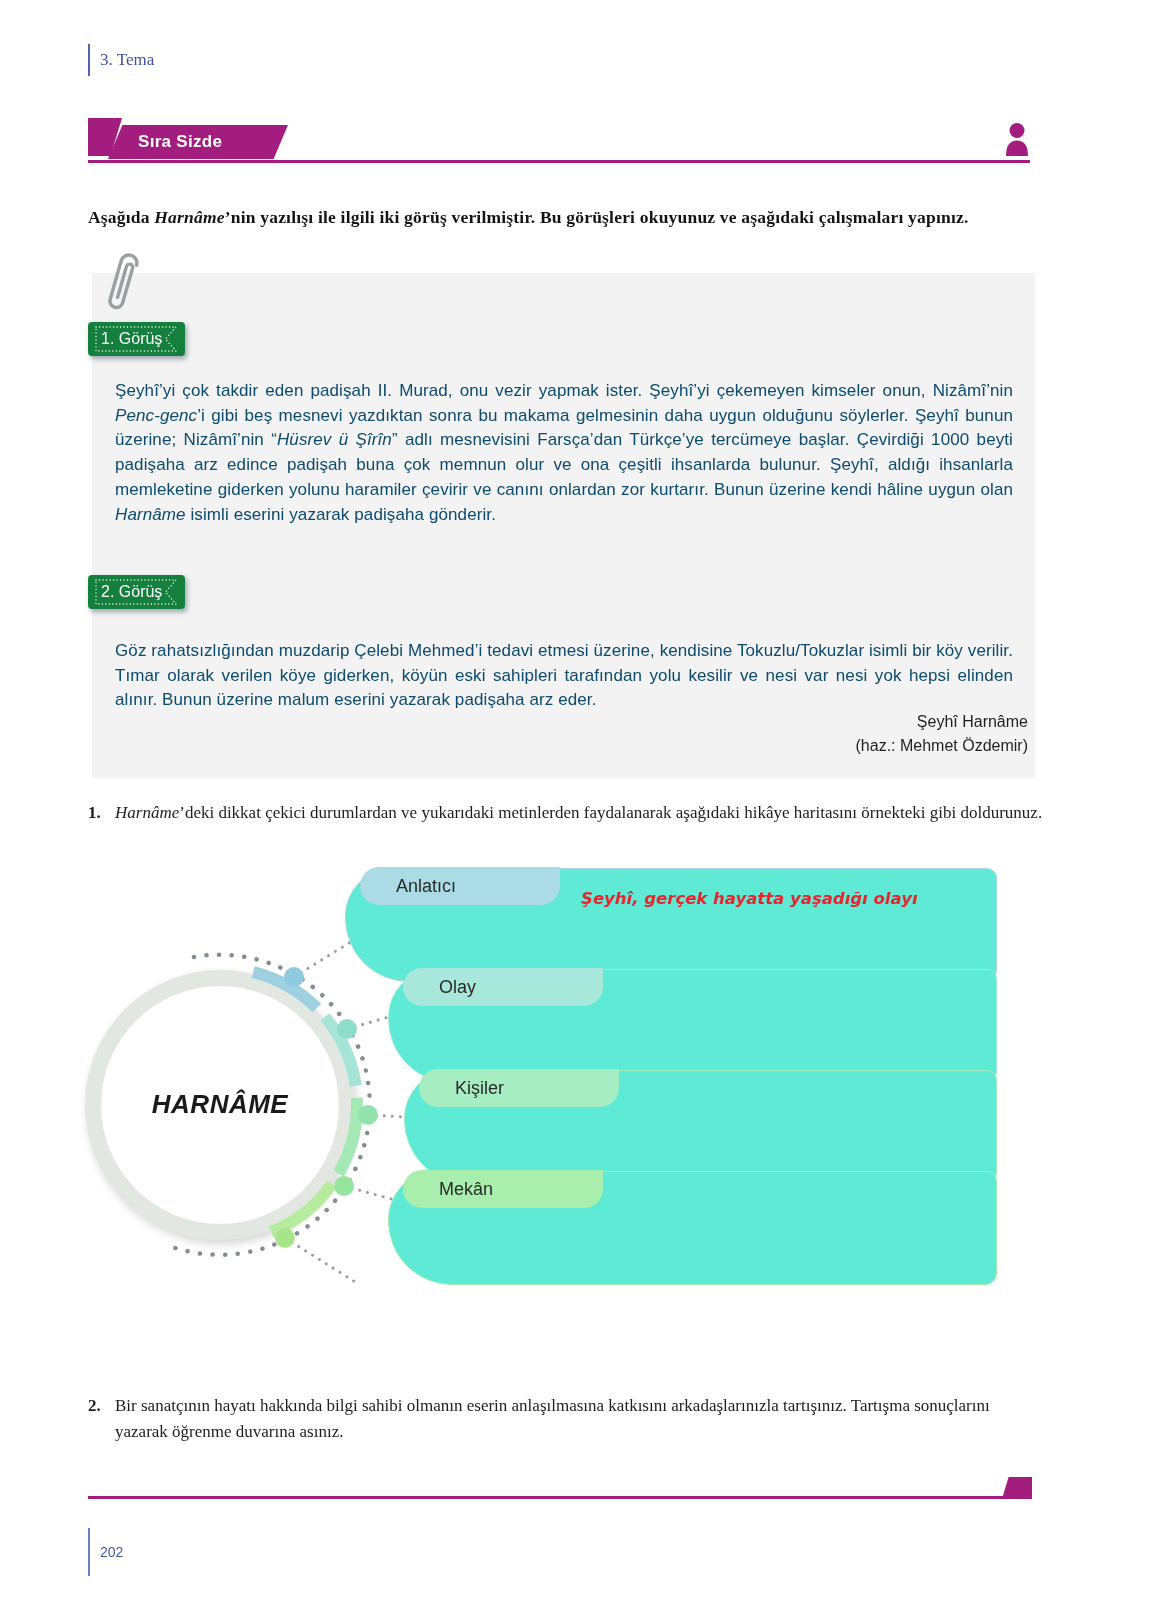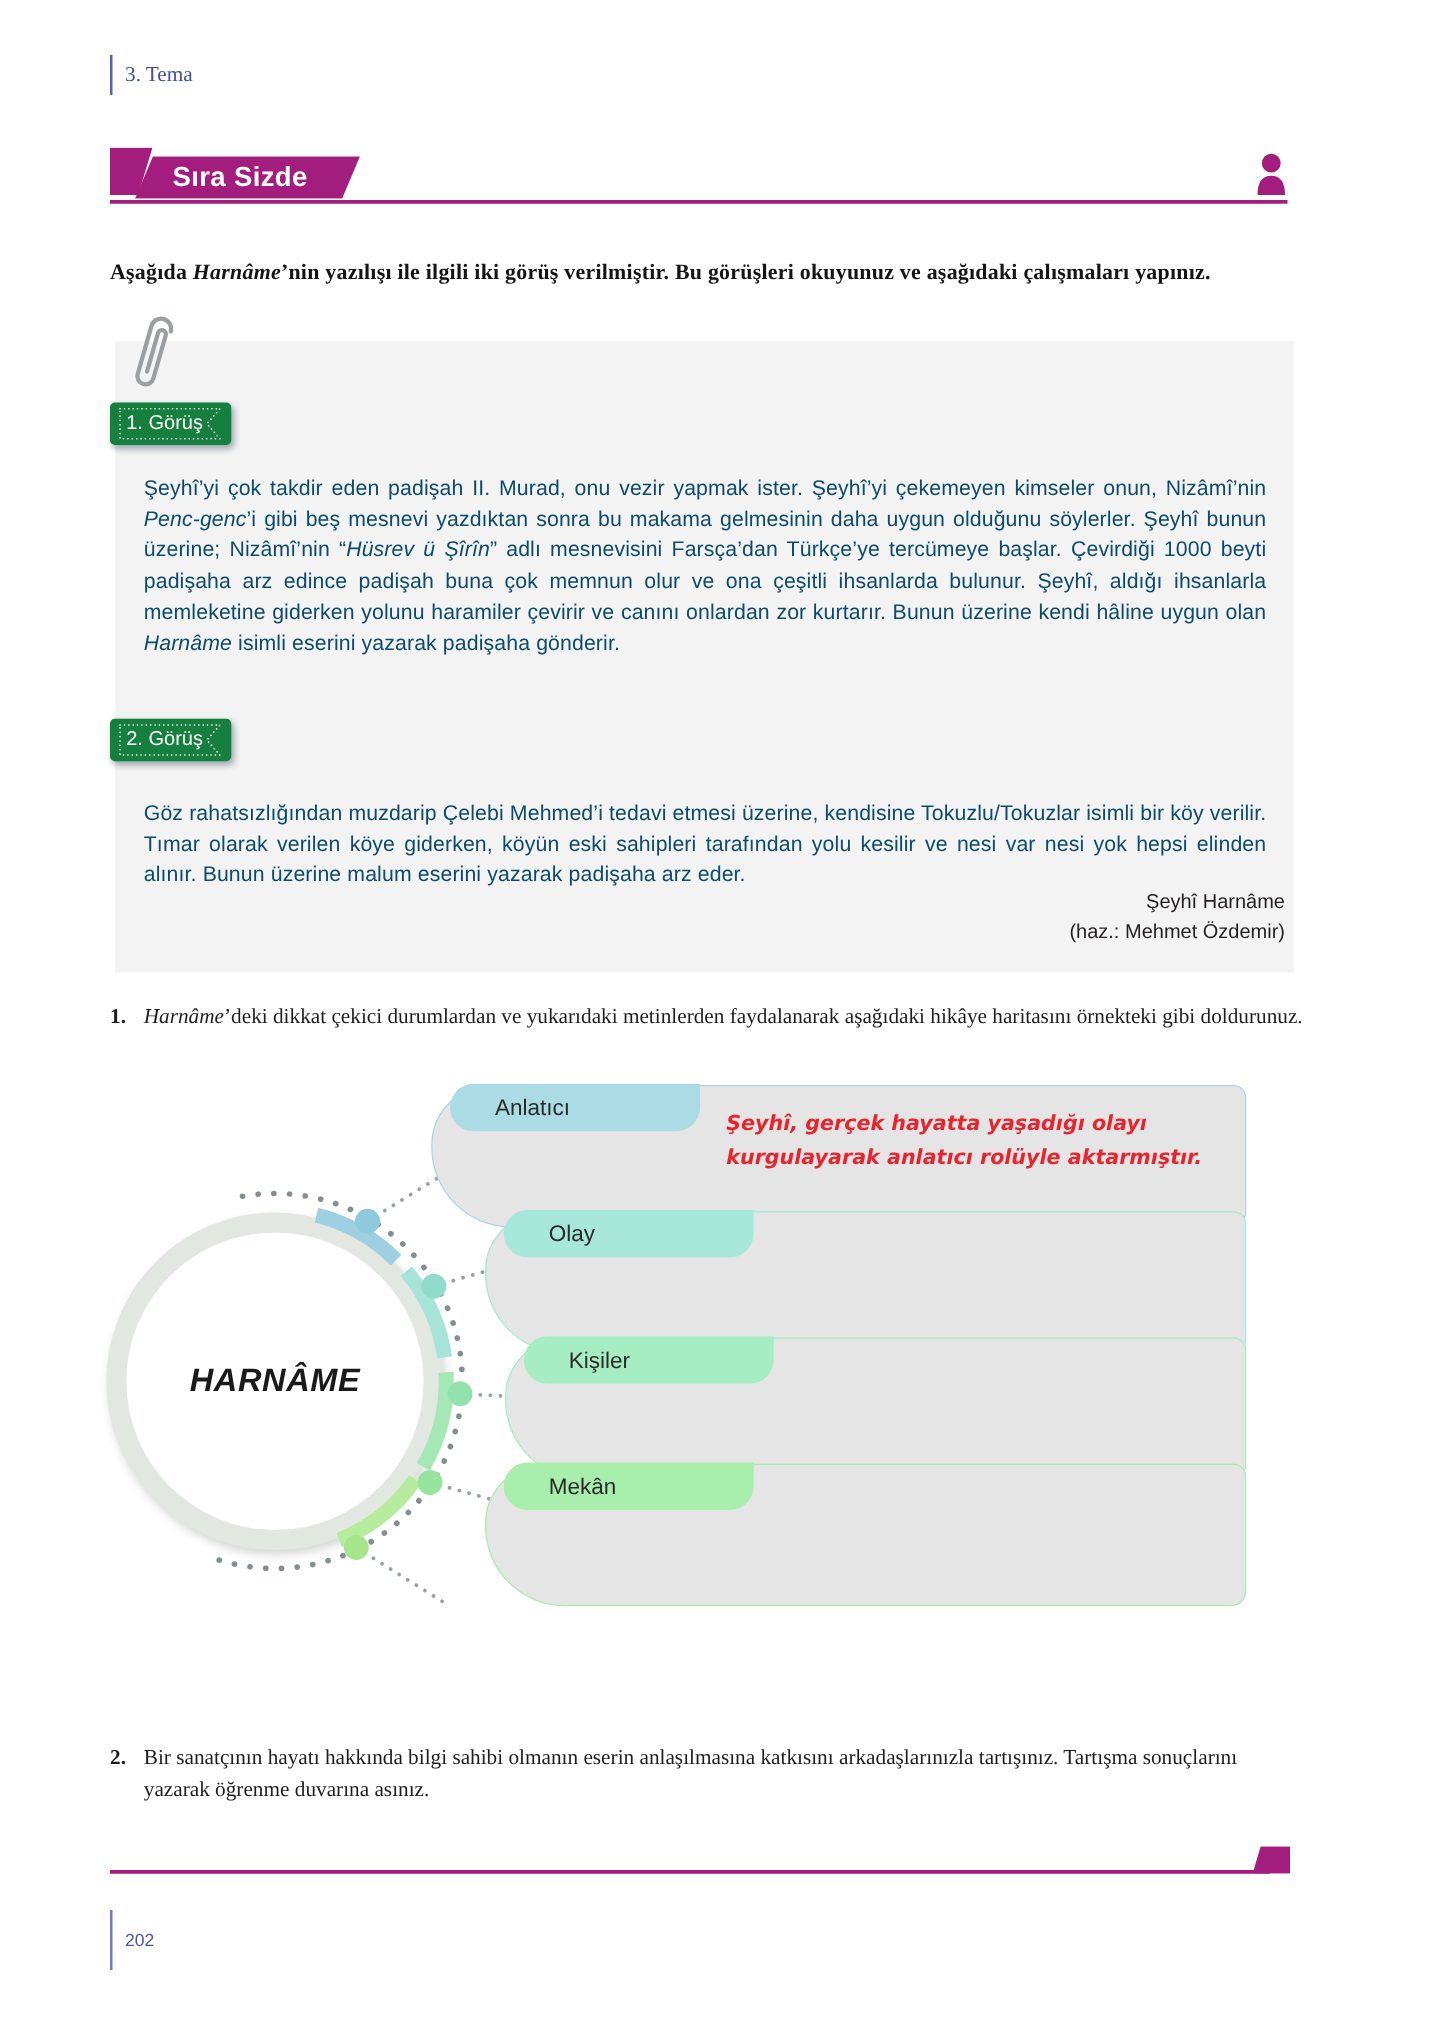--- a/index.html
+++ b/index.html
@@ -10,21 +10,21 @@
   .tema{position:absolute;left:88px;top:44px;height:32px;border-left:2px solid #5262b4;
         padding-left:10px;display:flex;align-items:center;
         font-family:"Liberation Serif",serif;font-size:17px;color:#41509f;}
 
   
   .banner-square{position:absolute;left:88px;top:118px;width:34px;height:38px;background:#a21d7e;
         clip-path:polygon(0 0,100% 0,66% 100%,0 100%);}
   .banner-main{position:absolute;left:108px;top:125px;width:180px;height:34px;background:#a21d7e;
         clip-path:polygon(8% 0,100% 0,92% 100%,0 100%);
         display:flex;align-items:center;padding-left:30px;box-sizing:border-box;
-        color:#fff;font-weight:700;font-size:22px;letter-spacing:.3px;}
+        color:#fff;font-weight:700;font-size:17px;letter-spacing:.3px;}
   .banner-rule{position:absolute;left:88px;top:160px;width:942px;height:3px;background:#a21d7e;}
   .person-icon{position:absolute;left:1003px;top:122px;width:28px;height:37px;}
 
   
   .intro{position:absolute;left:88px;top:186px;width:952px;
         font-family:Liberation Serif, serif;font-weight:700;font-size:17.5px;line-height:26px;
         color:#141414;text-align:justify;letter-spacing:.2px;}
   .it{font-style:italic;}
 
   
@@ -50,21 +50,21 @@
         font-size:17px;line-height:26px;color:#1d1d1d;padding-left:27px;box-sizing:border-box;}
   .task .num{position:absolute;left:0;top:0;font-weight:700;}
   .task1{top:800px;}
   .task2{top:1393px;}
 
   
   .diagram{position:absolute;left:0;top:860px;width:1152px;height:520px;}
   .diagram-svg{position:absolute;left:40px;top:60px;width:380px;height:420px;}
   .harname{position:absolute;left:120px;top:229px;width:200px;text-align:center;
         font-style:italic;font-weight:700;font-size:26px;letter-spacing:.5px;color:#1a1a1a;}
-  .drow{position:absolute;height:114px;background:#e5e5e5;border:1.6px solid #ccc;
+  .drow{position:absolute;height:114px;background:#5eead4;border:1.6px solid #ccc;
         border-radius:48px 10px 12px 64px;box-sizing:border-box;}
   .pill{position:absolute;left:14px;top:-2px;width:200px;height:38px;
         border-radius:26px 0 26px 26px;display:flex;align-items:center;
         padding-left:36px;box-sizing:border-box;font-size:18px;color:#2a2a2a;}
   .row1{left:345px;top:8px;width:652px;border-color:#aad6e4;}
   .row1 .pill{background:#abdce6;}
   .row2{left:388px;top:109px;width:609px;border-color:#a6e6d8;}
   .row2 .pill{background:#a8e8da;}
   .row3{left:404px;top:210px;width:593px;border-color:#a4ecc0;}
   .row3 .pill{background:#a6eec2;}
@@ -175,21 +175,20 @@
     </svg>
 
     <div class="harname">HARNÂME</div>
 
     <div class="drow row1">
       <div class="pill">
         <span>Anlatıcı</span>
       </div>
       <div class="note">
         <span>Şeyhî, gerçek hayatta yaşadığı olayı</span>
-        <span>kurgulayarak anlatıcı rolüyle aktarmıştır.</span>
       </div>
     </div>
     <div class="drow row2">
       <div class="pill">
         <span>Olay</span>
       </div>
     </div>
     <div class="drow row3">
       <div class="pill">
         <span>Kişiler</span>

